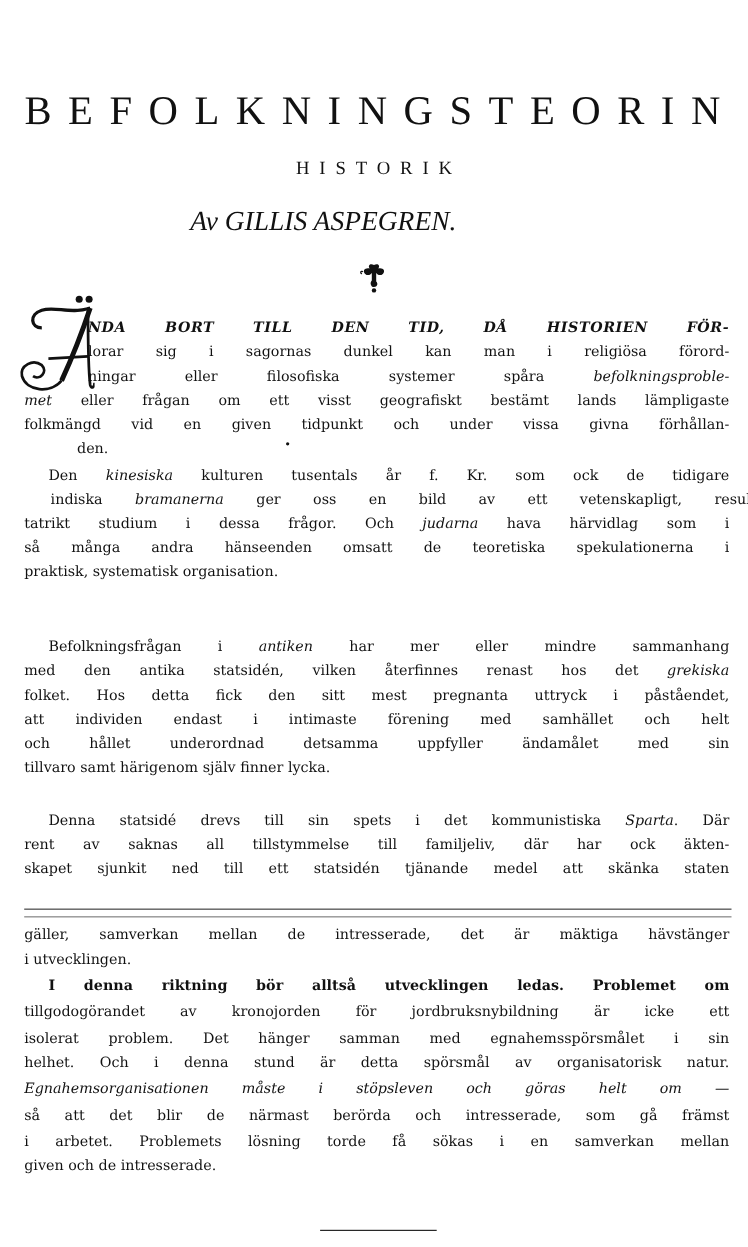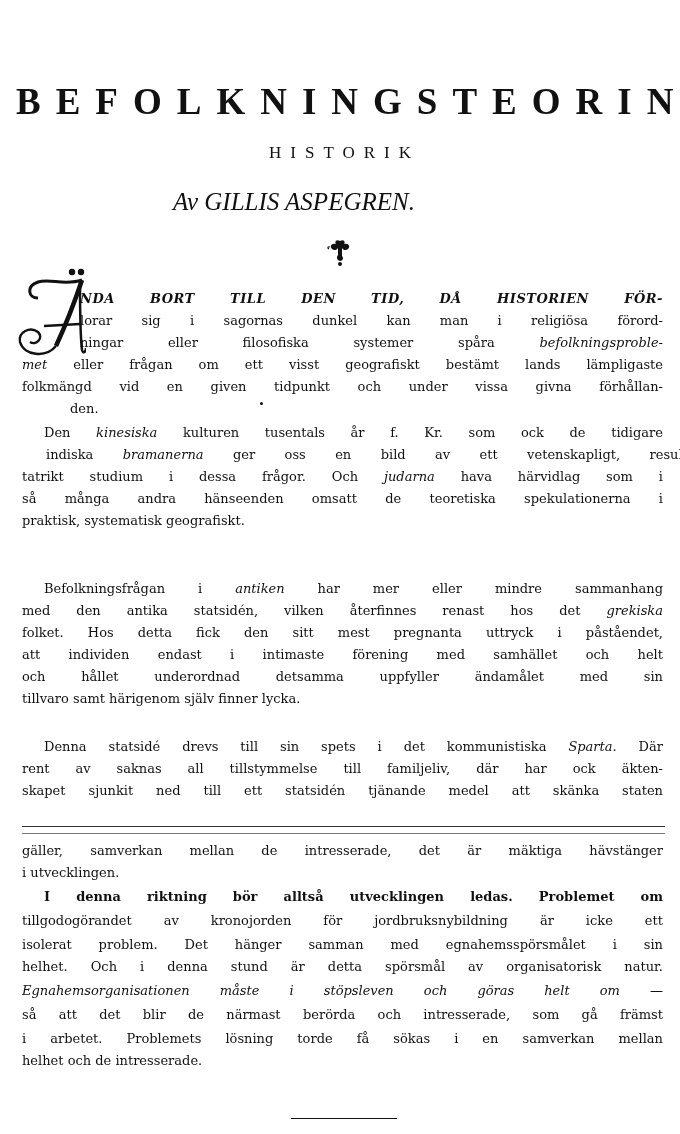--- a/index.html
+++ b/index.html
@@ -1,20 +1,20 @@
 <!DOCTYPE html>
 <html><head>
 <meta charset="utf-8">
 <style>
   html, body { margin:0; padding:0; background:#ffffff; }
   body { width:680px; height:1134px; position:relative; overflow:hidden;
          font-family:"DejaVu Serif","Liberation Serif",serif; color:#111; }
   .title { position:absolute; left:0; width:676px; top:80px; text-align:center;
            font-family:"Liberation Serif",serif; font-size:37px; letter-spacing:15px;
-           padding-left:16px; box-sizing:border-box; font-weight:bold; }
+           padding-left:16px; box-sizing:border-box; font-weight:normal; }
   .subtitle { position:absolute; left:0; width:680px; top:143px; text-align:center;
            font-family:"Liberation Serif",serif; font-size:17px; letter-spacing:9px; padding-left:9px; box-sizing:border-box; }
   .author { position:absolute; left:0; width:588px; top:188px; text-align:center;
            font-family:"Liberation Serif",serif; font-style:italic; font-size:25px; }
   .ornament { position:absolute; left:326px; top:238px; width:28px; height:30px; }
   .line { position:absolute; left:22px; width:641px; height:22px; font-size:13px; line-height:22px;
           text-align:justify; text-align-last:justify; white-space:nowrap; font-family:"DejaVu Serif",serif; }
   .line.last { text-align-last:left; }
   .line.indent { left:44px; width:619px; }
   .line.dc { left:80px; width:583px; }
@@ -53,37 +53,37 @@
     <div class="line dc" style="top: 288px;"><span class="caps">NDA BORT TILL DEN TID, DÅ HISTORIEN FÖR-</span></div>
     <div class="line dc" style="top: 310px;"><span>lorar sig i sagornas dunkel kan man i religiösa förord-</span></div>
     <div class="line dc" style="top: 332px;"><span>ningar eller filosofiska systemer spåra </span><i>befolkningsproble-</i></div>
     <div class="line " style="top: 354px;"><i>met</i><span> eller frågan om ett visst geografiskt bestämt lands lämpligaste</span></div>
     <div class="line " style="top: 376px;"><span>folkmängd vid en given tidpunkt och under vissa givna förhållan-</span></div>
     <div class="line last" style="top: 398px; margin-left: 48px;"><span>den.</span></div>
     <div class="line indent" style="top: 422px;"><span>Den </span><i>kinesiska</i><span> kulturen tusentals år f. Kr. som ock de tidigare</span></div>
     <div class="line " style="top: 444px; margin-left: 24px;"><span>indiska </span><i>bramanerna</i><span> ger oss en bild av ett vetenskapligt, resul-</span></div>
     <div class="line " style="top: 466px;"><span>tatrikt studium i dessa frågor.  Och </span><i>judarna</i><span> hava härvidlag som i</span></div>
     <div class="line " style="top: 488px;"><span>så många andra hänseenden omsatt de teoretiska spekulationerna i</span></div>
-    <div class="line last" style="top: 510px;"><span>praktisk, systematisk geografiskt.</span></div>
+    <div class="line last" style="top: 510px;"><span>praktisk, systematisk organisation.</span></div>
     <div class="line indent" style="top: 578px;"><span>Befolkningsfrågan i </span><i>antiken</i><span> har mer eller mindre sammanhang</span></div>
     <div class="line " style="top: 600px;"><span>med den antika statsidén, vilken återfinnes renast hos det </span><i>grekiska</i></div>
     <div class="line " style="top: 622px;"><span>folket.  Hos detta fick den sitt mest pregnanta uttryck i påståendet,</span></div>
     <div class="line " style="top: 644px;"><span>att individen endast i intimaste förening med samhället och helt</span></div>
     <div class="line " style="top: 666px;"><span>och hållet underordnad detsamma uppfyller ändamålet med sin</span></div>
     <div class="line last" style="top: 688px;"><span>tillvaro samt härigenom själv finner lycka.</span></div>
     <div class="line indent" style="top: 736px;"><span>Denna statsidé drevs till sin spets i det kommunistiska </span><i>Sparta</i><span>. Där</span></div>
     <div class="line " style="top: 758px;"><span>rent av saknas all tillstymmelse till familjeliv, där har ock äkten-</span></div>
     <div class="line " style="top: 780px;"><span>skapet sjunkit ned till ett statsidén tjänande medel att skänka staten</span></div>
     <div class="line " style="top: 840px;"><span>gäller, samverkan mellan de intresserade, det är mäktiga hävstänger</span></div>
     <div class="line last" style="top: 862px;"><span>i utvecklingen.</span></div>
     <div class="line indent" style="top: 886px; font-weight: bold;"><span>I denna riktning bör alltså utvecklingen ledas. Problemet om</span></div>
     <div class="line " style="top: 910px;"><span>tillgodogörandet av kronojorden för jordbruksnybildning är icke ett</span></div>
     <div class="line " style="top: 934px;"><span>isolerat problem. Det hänger samman med egnahemsspörsmålet i sin</span></div>
     <div class="line " style="top: 956px;"><span>helhet.  Och i denna stund är detta spörsmål av organisatorisk natur.</span></div>
     <div class="line " style="top: 980px; font-style: italic;"><span>Egnahemsorganisationen måste i stöpsleven och göras helt om —</span></div>
     <div class="line " style="top: 1004px;"><span>så att det blir de närmast berörda och intresserade, som gå främst</span></div>
     <div class="line " style="top: 1028px;"><span>i arbetet.  Problemets lösning torde få sökas i en samverkan mellan</span></div>
-    <div class="line last" style="top: 1050px;"><span>helhet och de intresserade.</span></div>
+    <div class="line last" style="top: 1050px;"><span>given och de intresserade.</span></div>
   </div>
 
 <div class="speck"></div>
 <div class="rule"></div>
 <div class="endrule"></div>
 
 </body></html>

